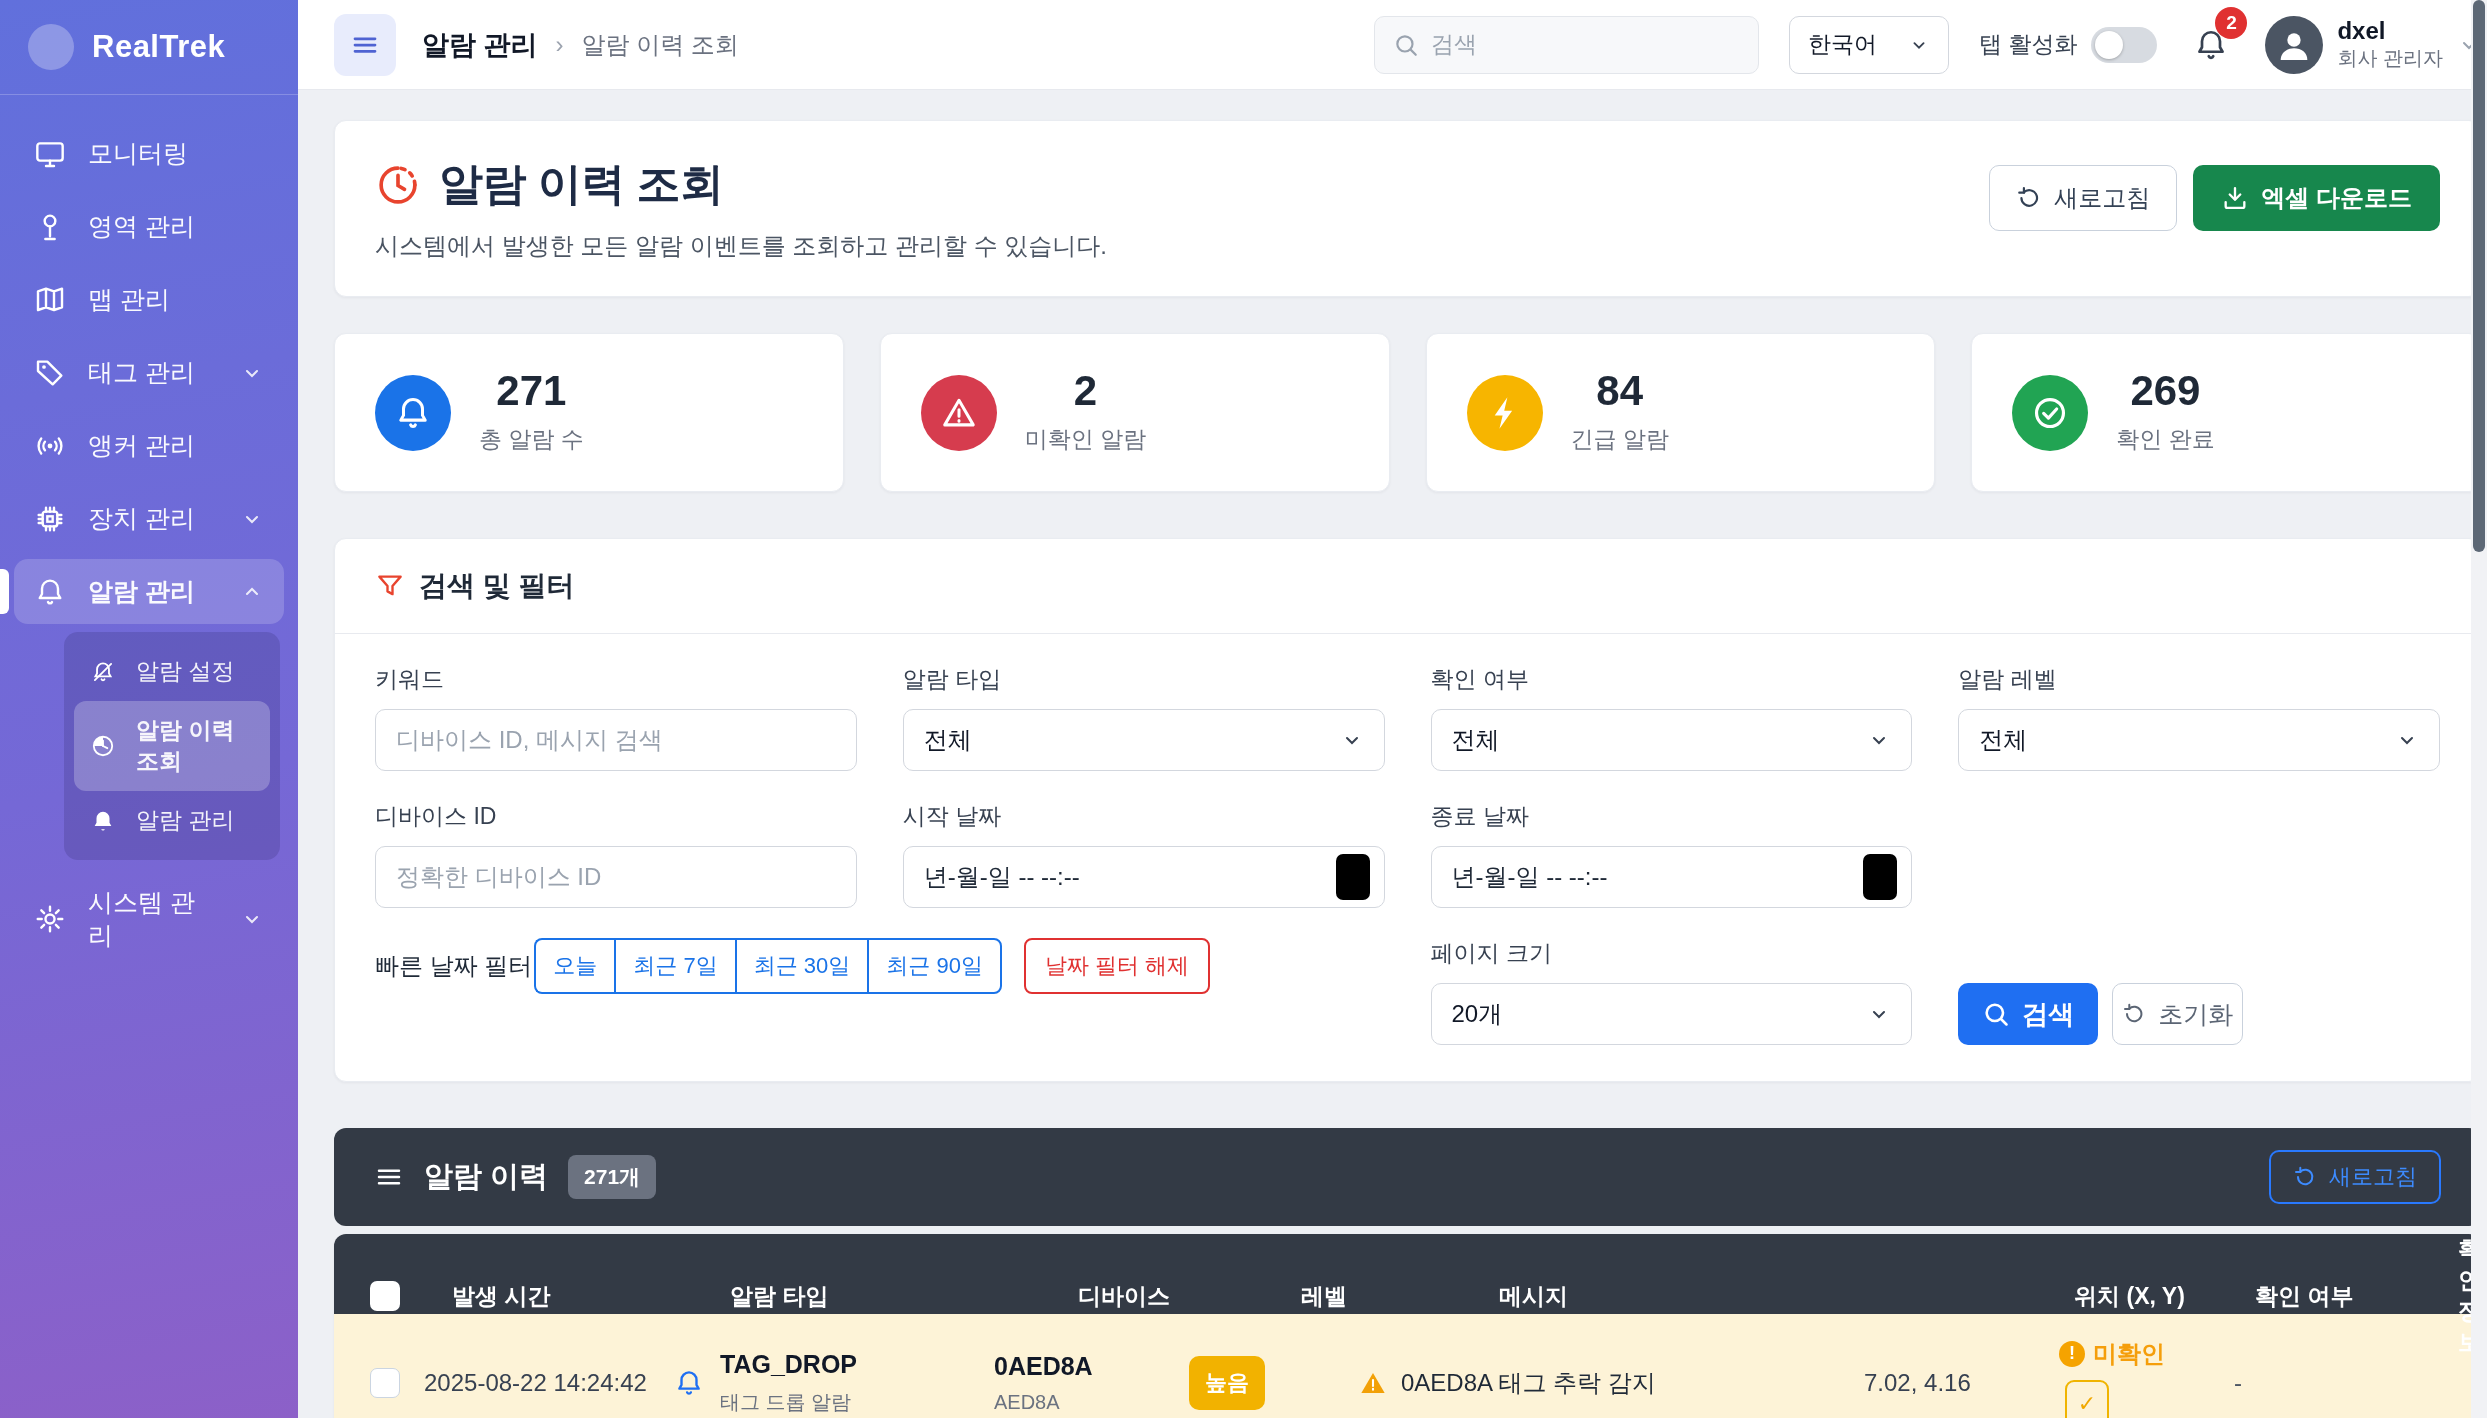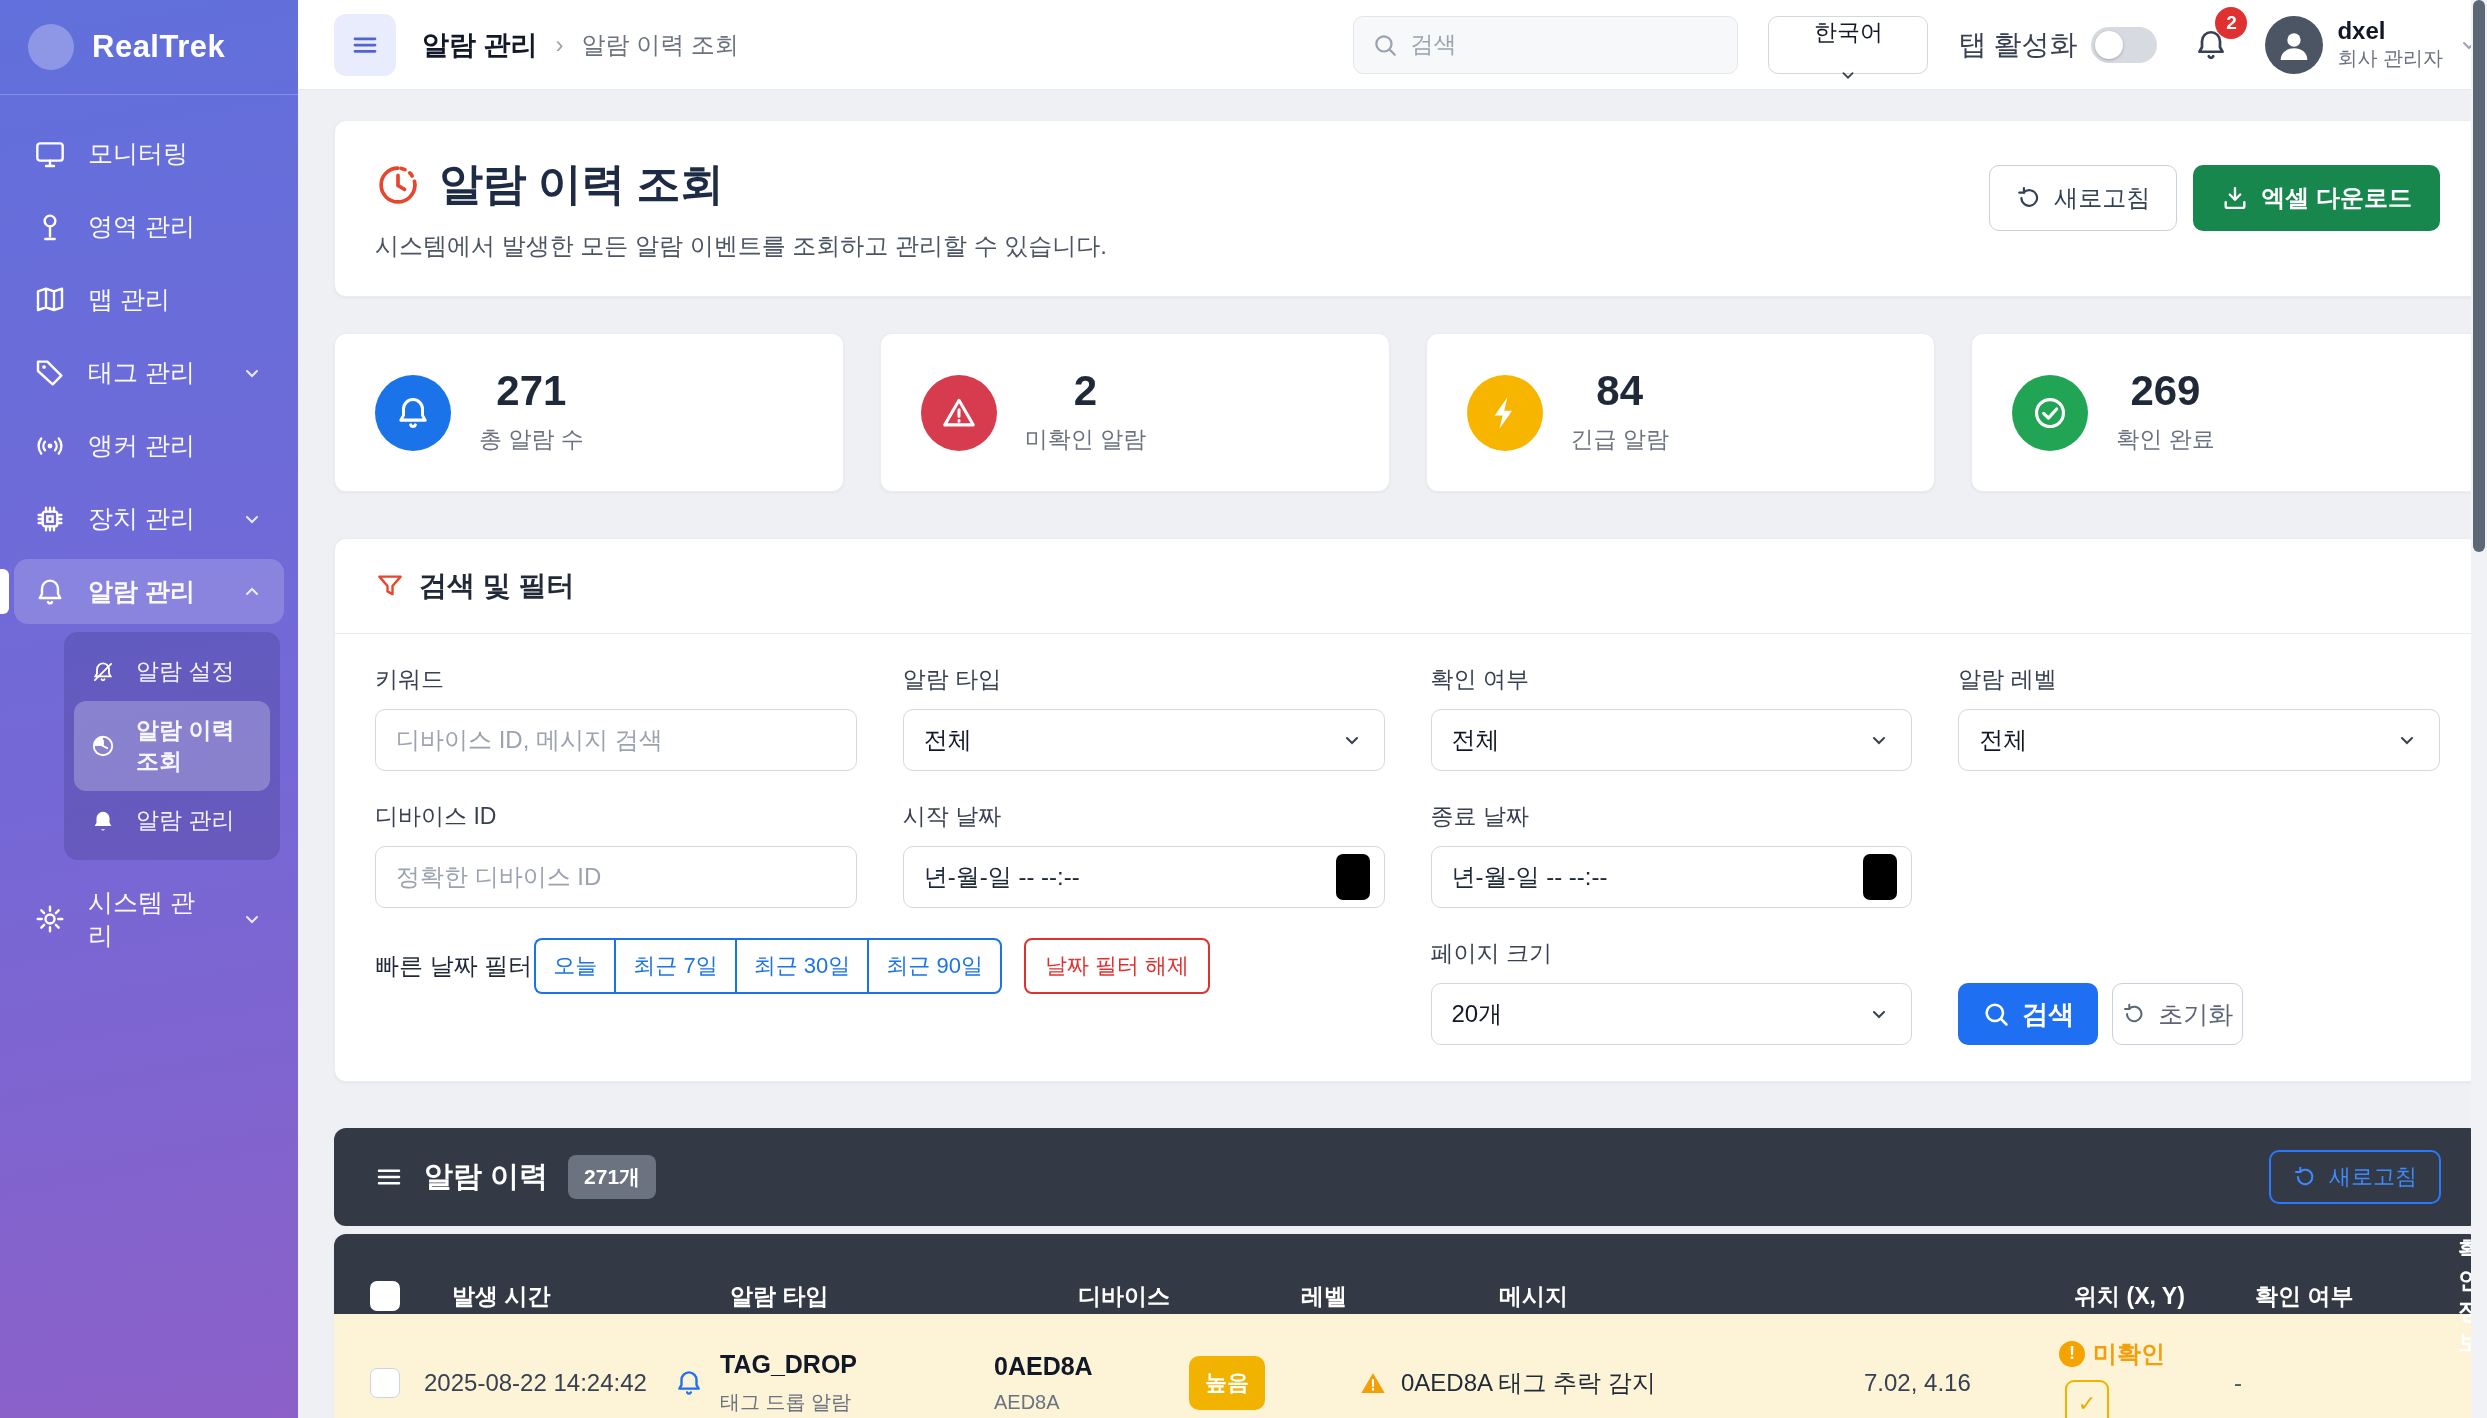--- a/index.html
+++ b/index.html
@@ -65,24 +65,24 @@
     border-radius:10px; display:flex; align-items:center; padding:0 18px; gap:12px;
   }
   .search-box input {
     border:none; outline:none; background:transparent; font-size:23px;
     font-family:inherit; color:#374151; width:100%;
   }
   .search-box input::placeholder { color:#9aa3af; }
   .lang-select {
     height:58px; min-width:160px; border:1px solid #d3d7de; border-radius:10px;
     display:flex; align-items:center; justify-content:space-between;
-    padding:0 18px; font-size:23px; color:#111827; cursor:pointer; gap:16px;flex-direction:column;
+    padding:0 18px; font-size:23px; color:#111827; cursor:pointer; gap:16px;
   }
   .toggle-wrap { display:flex; align-items:center; gap:14px; }
-  .toggle-label { font-size:28px; color:#374151;font-family:Liberation Serif, serif; }
+  .toggle-label { font-size:23px; color:#374151; }
   .toggle {
     width:66px; height:36px; border-radius:18px; background:#d7dbe1;
     position:relative; cursor:pointer;
   }
   .toggle-knob {
     position:absolute; left:4px; top:4px; width:28px; height:28px;
     border-radius:50%; background:#fff; box-shadow:0 1px 3px rgba(0,0,0,.25);
   }
   .bell-wrap { position:relative; cursor:pointer; padding:6px; }
   .notif-badge {

